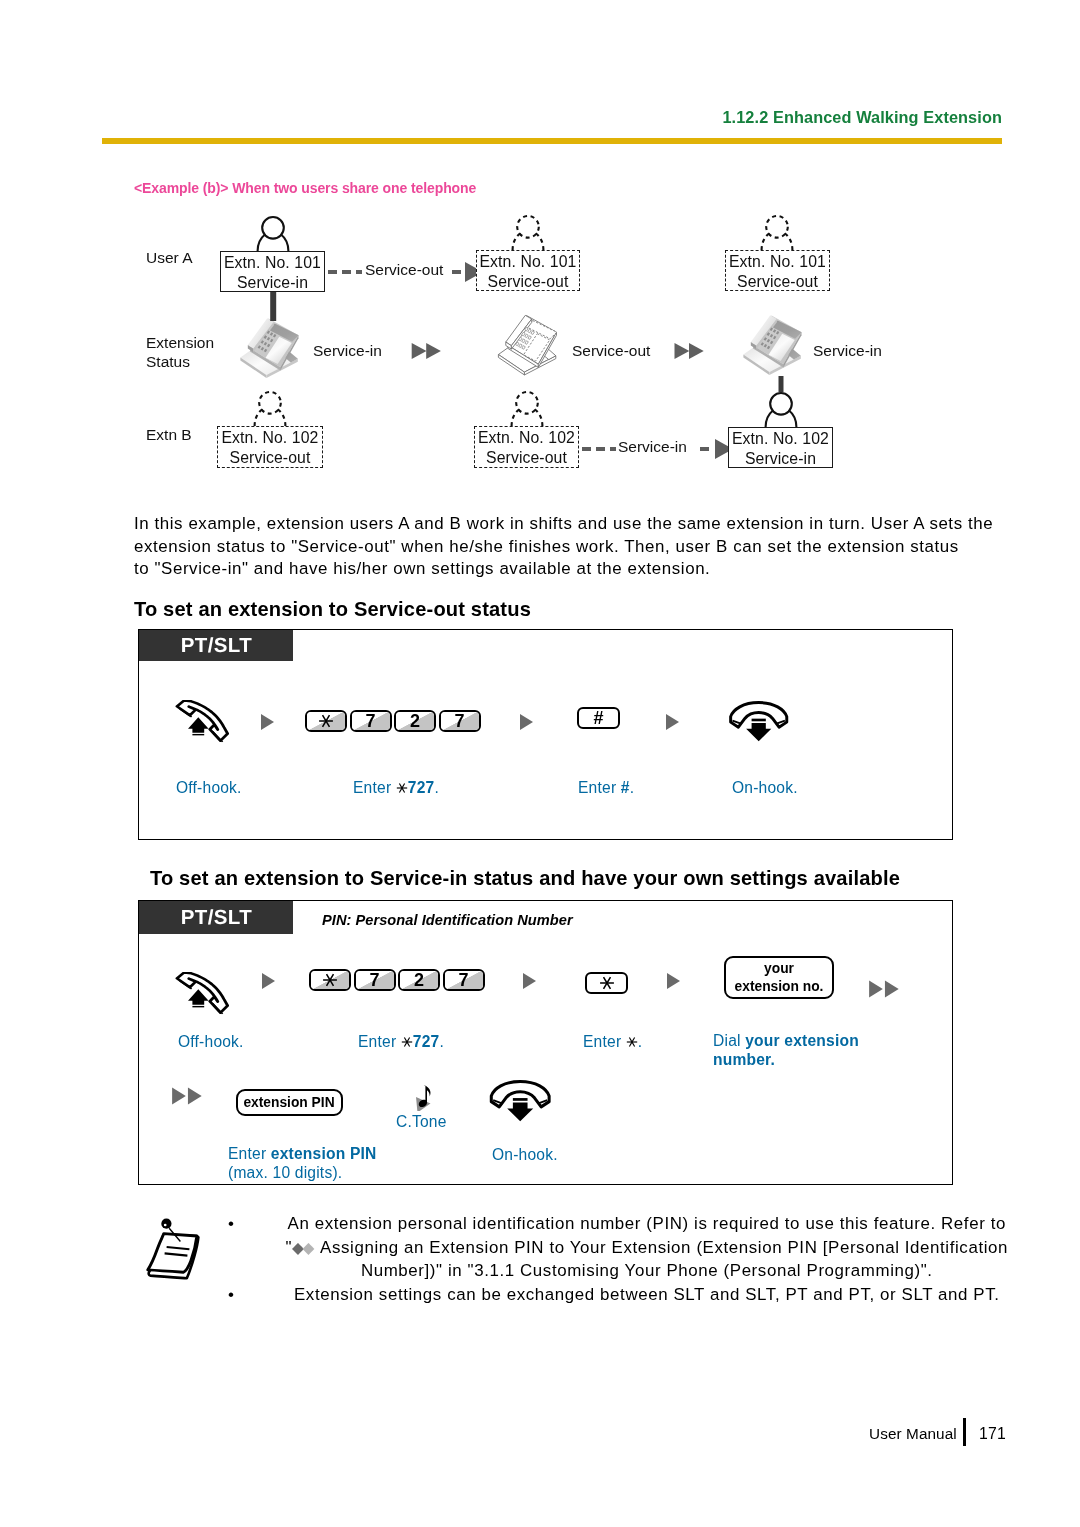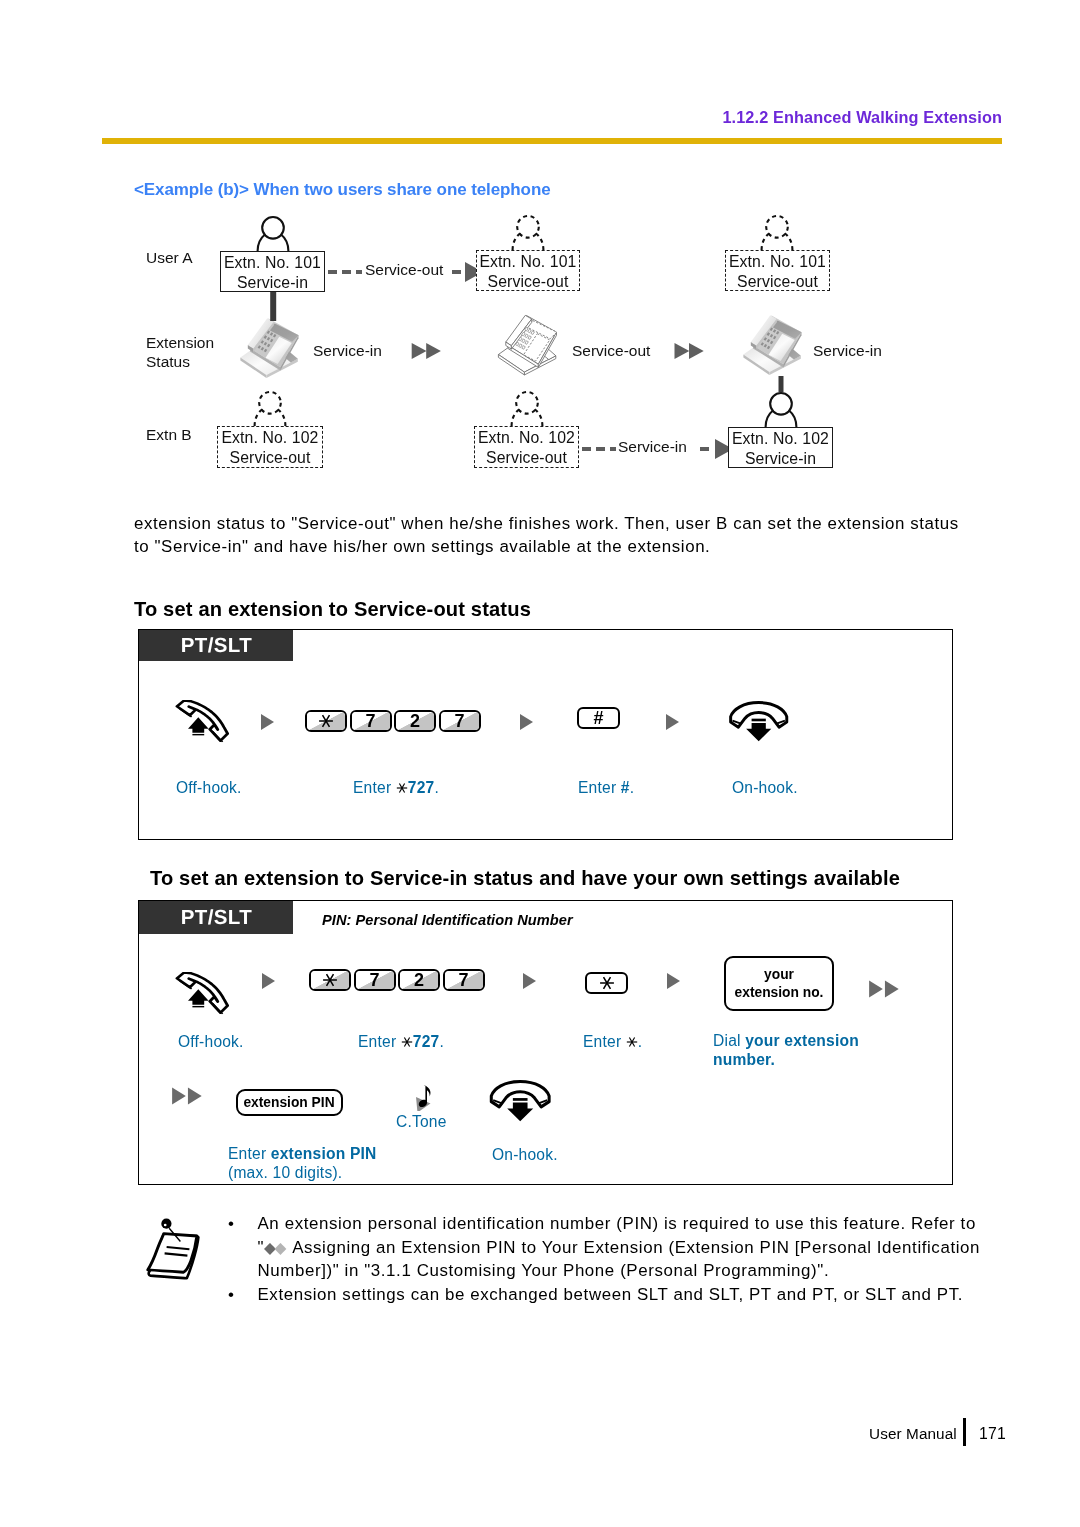--- a/index.html
+++ b/index.html
@@ -1,25 +1,25 @@
 <!DOCTYPE html>
 <html><head>
 <meta charset="utf-8">
 <style>
   html,body{margin:0;padding:0;}
   body{width:1080px;height:1527px;background:#fff;font-family:"Liberation Sans",sans-serif;-webkit-font-smoothing:antialiased;text-rendering:optimizeLegibility;}
   .page{position:relative;width:1080px;height:1527px;overflow:hidden;background:#fff;}
   .abs{position:absolute;}
 
   
-  #hdr-text{right:78px;top:108px;font-size:16.3px;font-weight:bold;color:#6d28d9;letter-spacing:0.1px;}
+  #hdr-text{right:78px;top:108px;font-size:16.3px;font-weight:bold;color:#15803d;letter-spacing:0.1px;}
   #hdr-rule{left:102px;top:138px;width:900px;height:6px;background:#E0B207;}
 
   
-  #ex-title{left:134px;top:180px;font-size:17px;font-weight:bold;color:#3b82f6;letter-spacing:-0.1px;}
+  #ex-title{left:134px;top:180px;font-size:14px;font-weight:bold;color:#ec4899;letter-spacing:-0.1px;}
 
   
   #diagram{left:134px;top:212px;width:880px;height:280px;}
   .dgm-label{position:absolute;font-size:15.5px;color:#111;line-height:19px;}
   .ebox{position:absolute;box-sizing:border-box;text-align:center;font-size:15.8px;color:#111;
         padding-top:1px;line-height:19.5px;background:#fff;letter-spacing:0.1px;}
   .ebox.solid{border:1.6px solid #1a1a1a;}
   .ebox.dashed{border:1.8px dashed #1a1a1a;}
   .flowtext{position:absolute;font-size:15.5px;color:#111;}
 
@@ -46,21 +46,21 @@
        background:linear-gradient(to right bottom, #fff 0 49.6%, #c4c4c4 50.4% 100%);}
   .key .lbl{position:relative;z-index:2;display:flex;align-items:center;justify-content:center;height:100%;
             font-size:18px;font-weight:bold;color:#000;line-height:1;}
   .wbox{position:absolute;box-sizing:border-box;border:2.2px solid #000;border-radius:9px;background:#fff;
         display:flex;align-items:center;justify-content:center;text-align:center;font-size:13.8px;font-weight:bold;line-height:17.5px;color:#000;letter-spacing:0px;}
 
   
   #notes{position:absolute;left:226px;top:1212px;width:810px;font-size:16.9px;line-height:23.5px;color:#000;letter-spacing:0.6px;}
   .note-item{position:relative;padding-left:31.5px;margin-bottom:0px;}
   .nb{position:absolute;left:2px;top:0;font-size:17px;}
-  .nt{display:block;white-space:nowrap;}
+  .nt{display:block;white-space:nowrap;text-align:center;}
 
   
   #ft-manual{left:869px;top:1425px;font-size:15.3px;color:#000;letter-spacing:0.1px;}
   #ft-sep{left:963px;top:1418px;width:2.6px;height:28px;background:#000;}
   #ft-page{left:979px;top:1425px;font-size:15.8px;color:#000;letter-spacing:0.2px;}
   .pline{white-space:nowrap;}
   b{font-weight:bold;}
   .star-svg{display:inline-block;vertical-align:-2px;}
   .ref-diamond{font-size:15.5px;letter-spacing:-1.6px;}
   .ref-diamond.d2{margin-right:3px;}
@@ -378,20 +378,21 @@
 
     
     <div class="flowtext" style="left:231px;top:49px;">Service-out</div>
     <div class="flowtext" style="left:179px;top:130px;">Service-in</div>
     <div class="flowtext" style="left:438px;top:130px;">Service-out</div>
     <div class="flowtext" style="left:679px;top:130px;">Service-in</div>
     <div class="flowtext" style="left:484px;top:226px;">Service-in</div>
   </div>
 
   <div class="abs" id="para">
+    <div class="pline">In this example, extension users A and B work in shifts and use the same extension in turn. User A sets the</div>
     <div class="pline">extension status to "Service-out" when he/she finishes work. Then, user B can set the extension status</div>
     <div class="pline">to "Service-in" and have his/her own settings available at the extension.</div>
   </div>
 
   <div class="h3" style="top:598px;">To set an extension to Service-out status</div>
   <div class="procbox" style="left:138px;top:629px;width:815px;height:211px;">
     <div class="ptslt" style="width:154px;height:30.5px;">PT/SLT</div>
 
     <svg class="abs" style="left:36px;top:70px;" width="60" height="44" viewBox="6 1.5 60 52" preserveAspectRatio="none">
       <use href="#offhook-glyph"></use>
@@ -457,21 +458,21 @@
       <span class="key" style="width:43px;height:22px;"><span class="lbl">
             <svg class="star-svg" viewBox="0 0 22 22" width="14" height="14">
               <use href="#star-glyph"></use>
             </svg>
           </span></span>
     </div>
     <svg class="abs" style="left:526px;top:68px;" width="24" height="24" viewBox="0 0 24 24">
         <use href="#tri-arrow"></use>
       </svg>
 
-    <div class="wbox" style="left:585px;top:55px;width:110px;height:55px;">
+    <div class="wbox" style="left:585px;top:55px;width:110px;height:43px;">
       <span><span>your</span><br><span>extension no.</span></span>
     </div>
 
     <svg class="abs" style="left:728px;top:75px;" width="38" height="26" viewBox="0 0 36 24">
         <use href="#tri-arrow"></use>
         <use href="#tri-arrow" x="15"></use>
       </svg>
 
     <div class="caption" style="left:39px;top:131px;">Off-hook.</div>
     <div class="caption" style="left:219px;top:131px;"><span>Enter </span><b><svg class="star-svg" viewBox="0 0 22 22" width="14" height="14">

